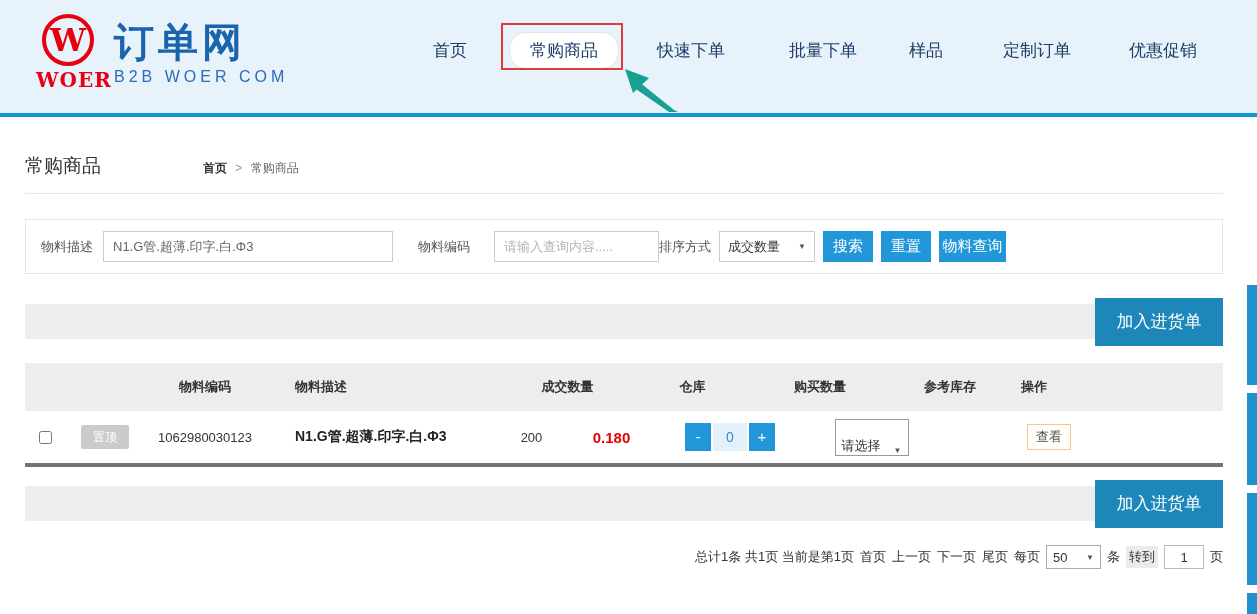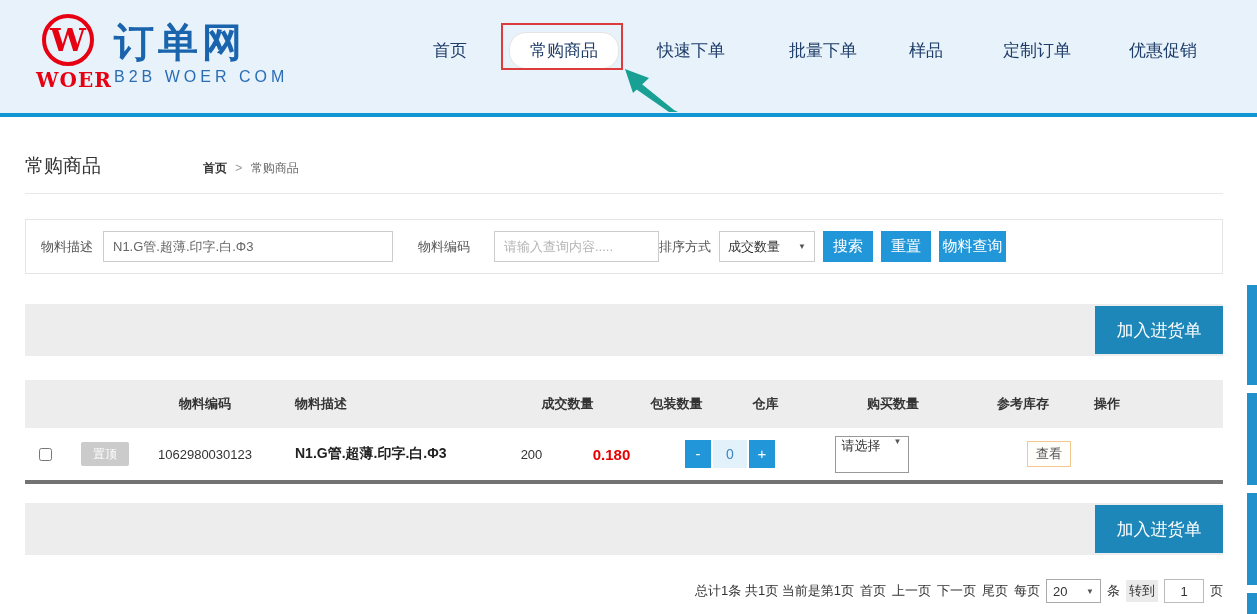--- a/index.html
+++ b/index.html
@@ -53,21 +53,21 @@
   .ml25 { margin-left:25px; } .ml12 { }
   .f-select { width:96px; height:31px; margin-left:8px; border:1px solid #ccc; background:#fff;
               display:flex; align-items:center; justify-content:space-between; padding:0 8px;
               font-size:13px; color:#333; cursor:pointer; }
   .caret { font-size:8px; color:#555; }
   .btn-blue { height:31px; border:none; background:#2196d8; color:#fff; font-size:15px;
               margin-left:8px; cursor:pointer; font-family:inherit; }
   .btn-search,.btn-reset { width:50px; }
   .btn-query { width:67px; }
 
-  .band { margin-top:30px; height:52px; background:#ededed; display:flex; justify-content:flex-end; align-items:center; }
+  .band { margin-top:30px; height:35px; background:#ededed; display:flex; justify-content:flex-end; align-items:center; }
   .band.second { margin-top:19px; }
   .btn-add { width:128px; height:48px; border:none; background:#1d87ba; color:#fff; font-size:17px;
              cursor:pointer; font-family:inherit; }
 
   .tbl-head { margin-top:24px; height:48px; background:#ededed; display:flex; align-items:center;
               font-size:13px; font-weight:bold; color:#333; }
   .tbl-row { height:56px; background:#fff; display:flex; align-items:center; border-bottom:4px solid #737373; }
   .cell { display:flex; align-items:center; justify-content:center; height:100%; }
   .c0{width:40px} .c1{width:80px} .c2{width:120px} .c3{width:230px; justify-content:flex-start; padding-left:30px;}
   .c4{width:145px} .c5{width:73px} .c6{width:87px} .c7{width:150px} .c8{width:105px} .c9{width:110px} .c10{width:58px}
@@ -81,21 +81,21 @@
   .cell-pack { font-size:13px; color:#333; }
   .cell-price { font-size:15px; font-weight:bold; color:#e60000; }
 
   .stepper { display:flex; height:28px; }
   .step-btn { width:26px; border:none; background:#2196d8; color:#fff; font-size:15px; cursor:pointer;
               line-height:28px; font-family:inherit; }
   .step-value { width:38px; background:#e3f1fb; border-left:2px solid #fff; border-right:2px solid #fff;
                 color:#3a87c8; font-size:14px; line-height:28px; text-align:center; cursor:text; }
 
   .wh-select { width:74px; height:37px; border:1px solid #999; background:#fff; display:flex;
-               align-items:flex-start; justify-content:space-between; padding:0 6px; font-size:13px; color:#333; cursor:pointer;margin-left:28px; }
+               align-items:flex-end; justify-content:space-between; padding:0 6px; font-size:13px; color:#333; cursor:pointer;margin-left:28px; }
   .btn-view { width:44px; height:26px; background:#fffefb; border:1px solid #f2c88e; color:#555;
               font-size:13px; cursor:pointer; font-family:inherit; }
 
   .pagination { margin-top:24px; display:flex; justify-content:flex-end; align-items:center;
                 font-size:13px; color:#333; gap:6px; }
   .pg-link { color:#333; text-decoration:none; cursor:pointer; }
   .pg-select { width:55px; height:24px; border:1px solid #aaa; background:#fff; display:flex;
                align-items:center; justify-content:space-between; padding:0 6px; font-size:13px; cursor:pointer; }
   .pg-goto { background:#ebebeb; padding:2px 3px; }
   .pg-input { width:40px; height:24px; border:1px solid #bbb; text-align:center; font-size:13px; color:#333;
@@ -169,21 +169,20 @@
   <div class="band">
     <button class="btn-add">加入进货单</button>
   </div>
 
   <div class="tbl-head">
     <div class="cell c0"></div>
     <div class="cell c1"></div>
     <div class="cell c2">物料编码</div>
     <div class="cell c3">物料描述</div>
     <div class="cell c4">成交数量</div>
-    <div class="cell c5">包装数量</div>
     <div class="cell c8">仓库</div>
     <div class="cell c7">购买数量</div>
     <div class="cell c9">参考库存</div>
     <div class="cell c10">操作</div>
   </div>
 
   <div class="tbl-row">
     <div class="cell c0">
       <input type="checkbox" class="row-check" style="">
     </div>
@@ -218,21 +217,21 @@
   </div>
 
   <div class="pagination">
     <span>总计1条 共1页 当前是第1页</span>
     <a class="pg-link">首页</a>
     <a class="pg-link">上一页</a>
     <a class="pg-link">下一页</a>
     <a class="pg-link">尾页</a>
     <span>每页</span>
     <div class="pg-select">
-      <span>20</span>
+      <span>50</span>
       <span class="caret">▼</span>
     </div>
     <span>条</span>
     <span class="pg-goto">转到</span>
     <input class="pg-input" type="text" value="1" style="">
     <span>页</span>
   </div>
 
 </div>
 

